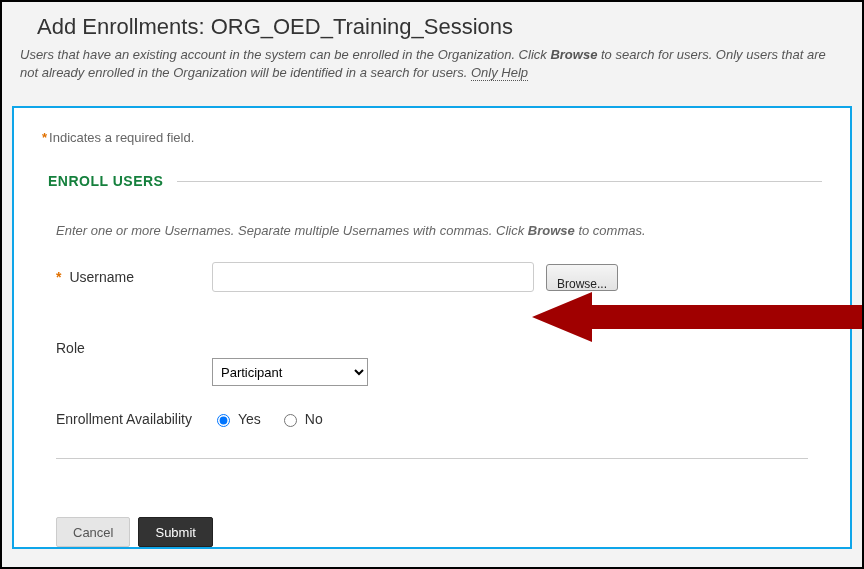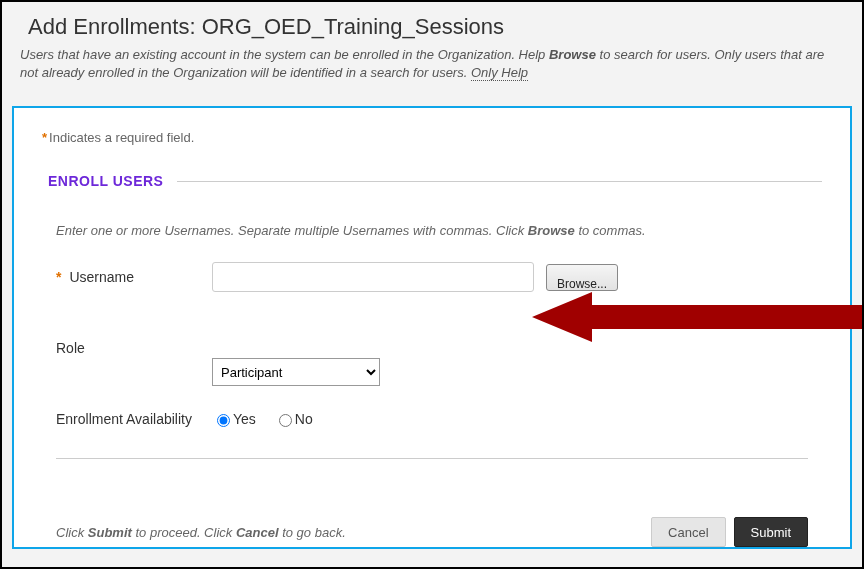--- a/index.html
+++ b/index.html
@@ -17,21 +17,21 @@
     background: #f3f3f3;
     overflow: hidden;
   }
   .header {
     padding: 12px 18px 14px 18px;
   }
   .page-title {
     font-size: 22px;
     font-weight: 400;
     color: #333;
-    margin: 0 0 6px 8px;
+    margin: 0 0 6px 17px;
   }
   .page-desc {
     font-style: italic;
     color: #555;
     font-size: 13px;
     line-height: 1.4;
   }
   .page-desc .bold { font-weight: bold; }
   .more-help {
     cursor: pointer;
@@ -52,21 +52,21 @@
   }
   .ast { color: #e07000; font-weight: bold; padding-right: 2px; }
   .section-title-row {
     display: flex;
     align-items: center;
     margin-bottom: 34px;
     margin-left: 6px;
   }
   .section-title {
     font-weight: bold;
-    color: #6d28d9;
+    color: #15803d;
     font-size: 14px;
     letter-spacing: 0.5px;
     padding-right: 14px;
     white-space: nowrap;
   }
   .section-rule {
     flex: 1;
     border-top: 1px solid #ccc;
     height: 0;
   }
@@ -109,36 +109,36 @@
     height: 27px;
     padding: 12px 10px;
     border: 1px solid #888;
     border-radius: 3px;
     background: linear-gradient(#f5f5f5,#e2e2e2);
     font-size: 12px;
     color: #222;
     cursor: pointer;
   }
   .select {
-    width: 168px;
+    width: 156px;
     height: 28px;
     border: 1px solid #999;
     background: #fff;
     font-size: 13px;
     padding: 2px 4px;
     margin-top: 48px;
   }
   .radio-group {
     display: flex;
     align-items: center;
     gap: 18px;
     font-size: 14px;
     color: #333;
   }
-  .radio-opt { display: flex; align-items: center; }
+  .radio-opt { display: flex; align-items: center; gap: 5px; }
   .arrow {
     position: absolute;
     left: 530px;
     top: 290px;
     pointer-events: none;
   }
   .divider {
     border-top: 1px solid #ccc;
     margin: 24px 14px 20px 14px;
   }
@@ -175,21 +175,21 @@
   }
 </style>
 </head>
 <body>
 
 <div class="outer">
 
   <div class="header">
     <h1 class="page-title">Add Enrollments: ORG_OED_Training_Sessions</h1>
     <div class="page-desc">
-      <span>Users that have an existing account in the system can be enrolled in the Organization. Help </span><span class="bold">Browse</span><span> to search for users. Only users that are not already enrolled in the Organization will be identified in a search for users. </span><span class="more-help">Only Help</span>
+      <span>Users that have an existing account in the system can be enrolled in the Organization. Click </span><span class="bold">Browse</span><span> to search for users. Only users that are not already enrolled in the Organization will be identified in a search for users. </span><span class="more-help">Only Help</span>
     </div>
   </div>
 
   <div class="panel">
 
     <div class="required-note">
       <span class="ast">*</span><span>Indicates a required field.</span>
     </div>
 
     <div class="section-title-row">
@@ -235,23 +235,20 @@
         <label class="radio-opt">
           <input type="radio" name="avail" style="">
           <span>No</span>
         </label>
       </div>
     </div>
 
     <div class="divider"></div>
 
     <div class="footer-row">
-      <div class="footer-text">
-        <span>Click </span><span class="bold">Submit</span><span> to proceed. Click </span><span class="bold">Cancel</span><span> to go back.</span>
-      </div>
       <div class="btns">
         <button class="btn btn-cancel">Cancel</button>
         <button class="btn btn-submit">Submit</button>
       </div>
     </div>
 
   </div>
 
   <svg class="arrow" width="340" height="50">
     <polygon points="0,25 60,0 60,13 340,13 340,37 60,37 60,50" fill="#a00000"></polygon>

